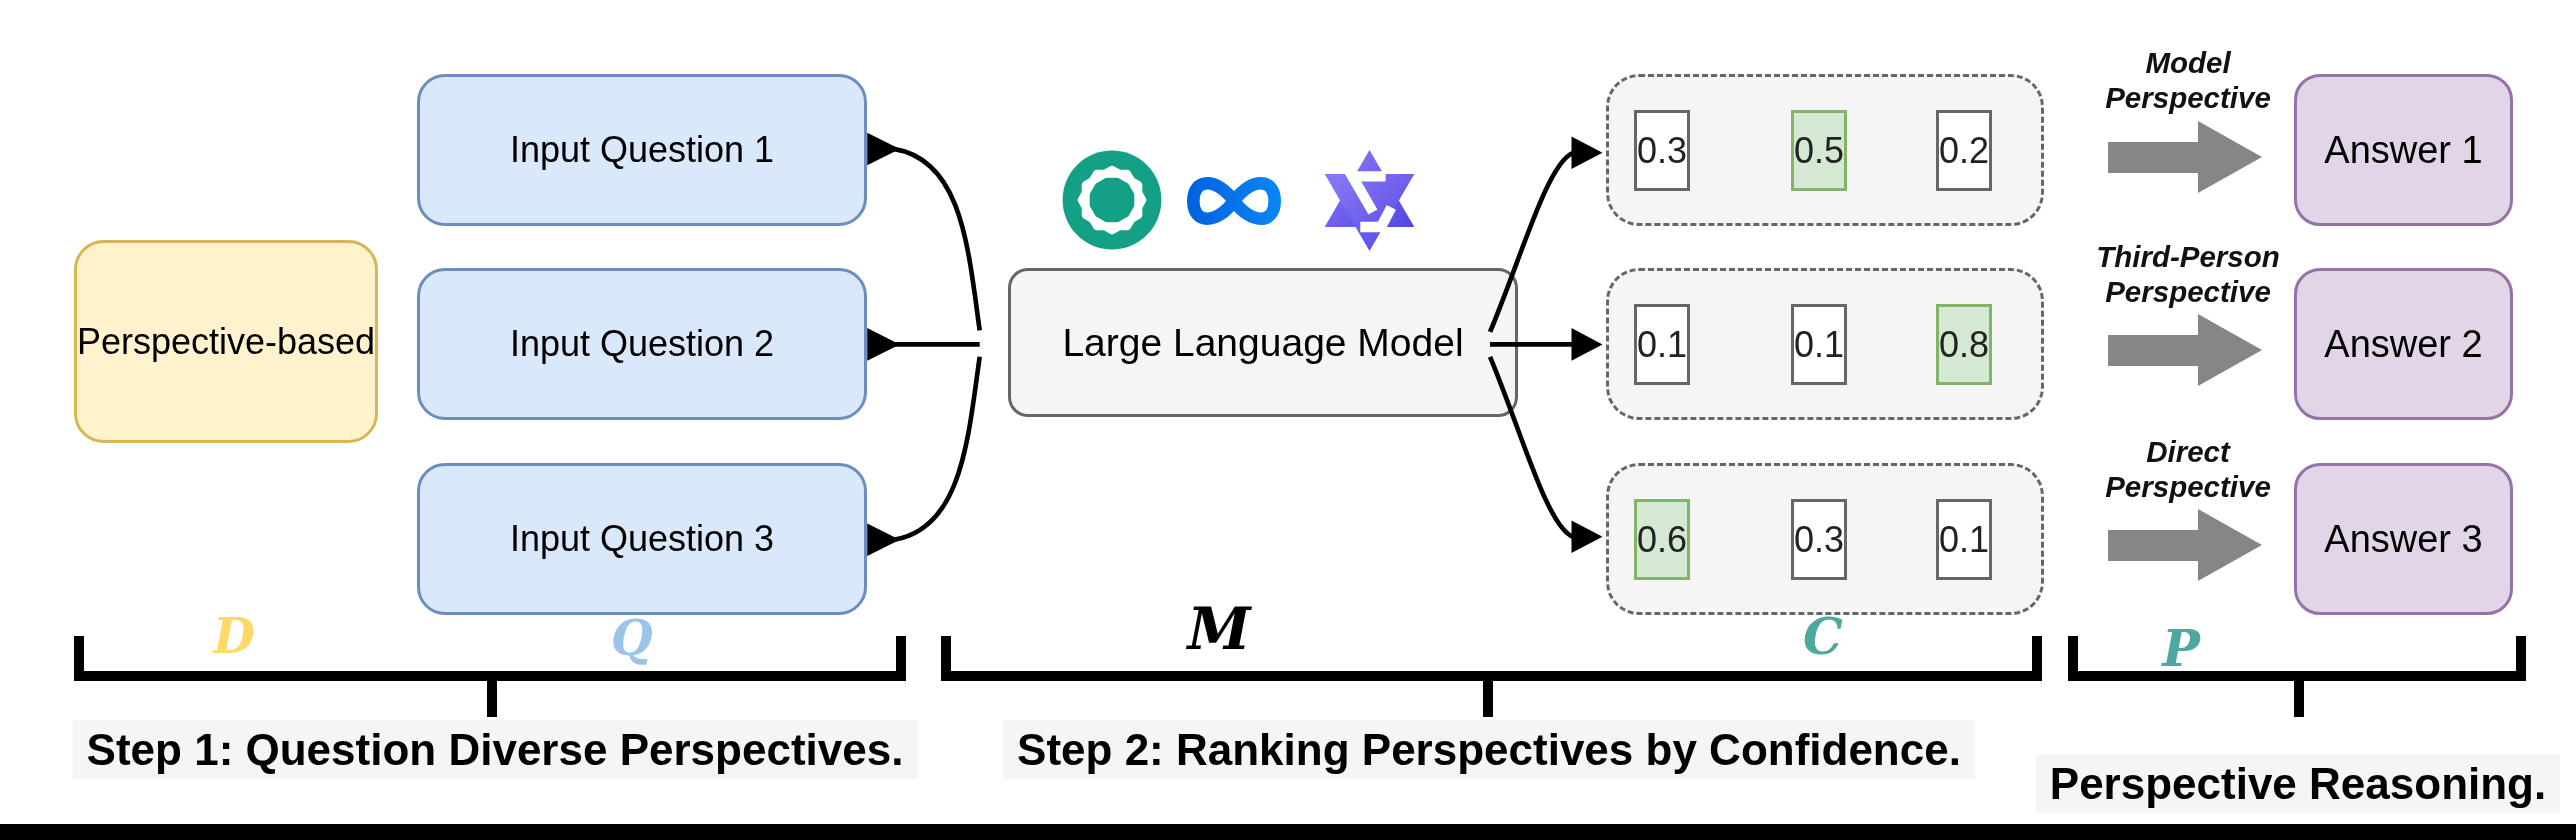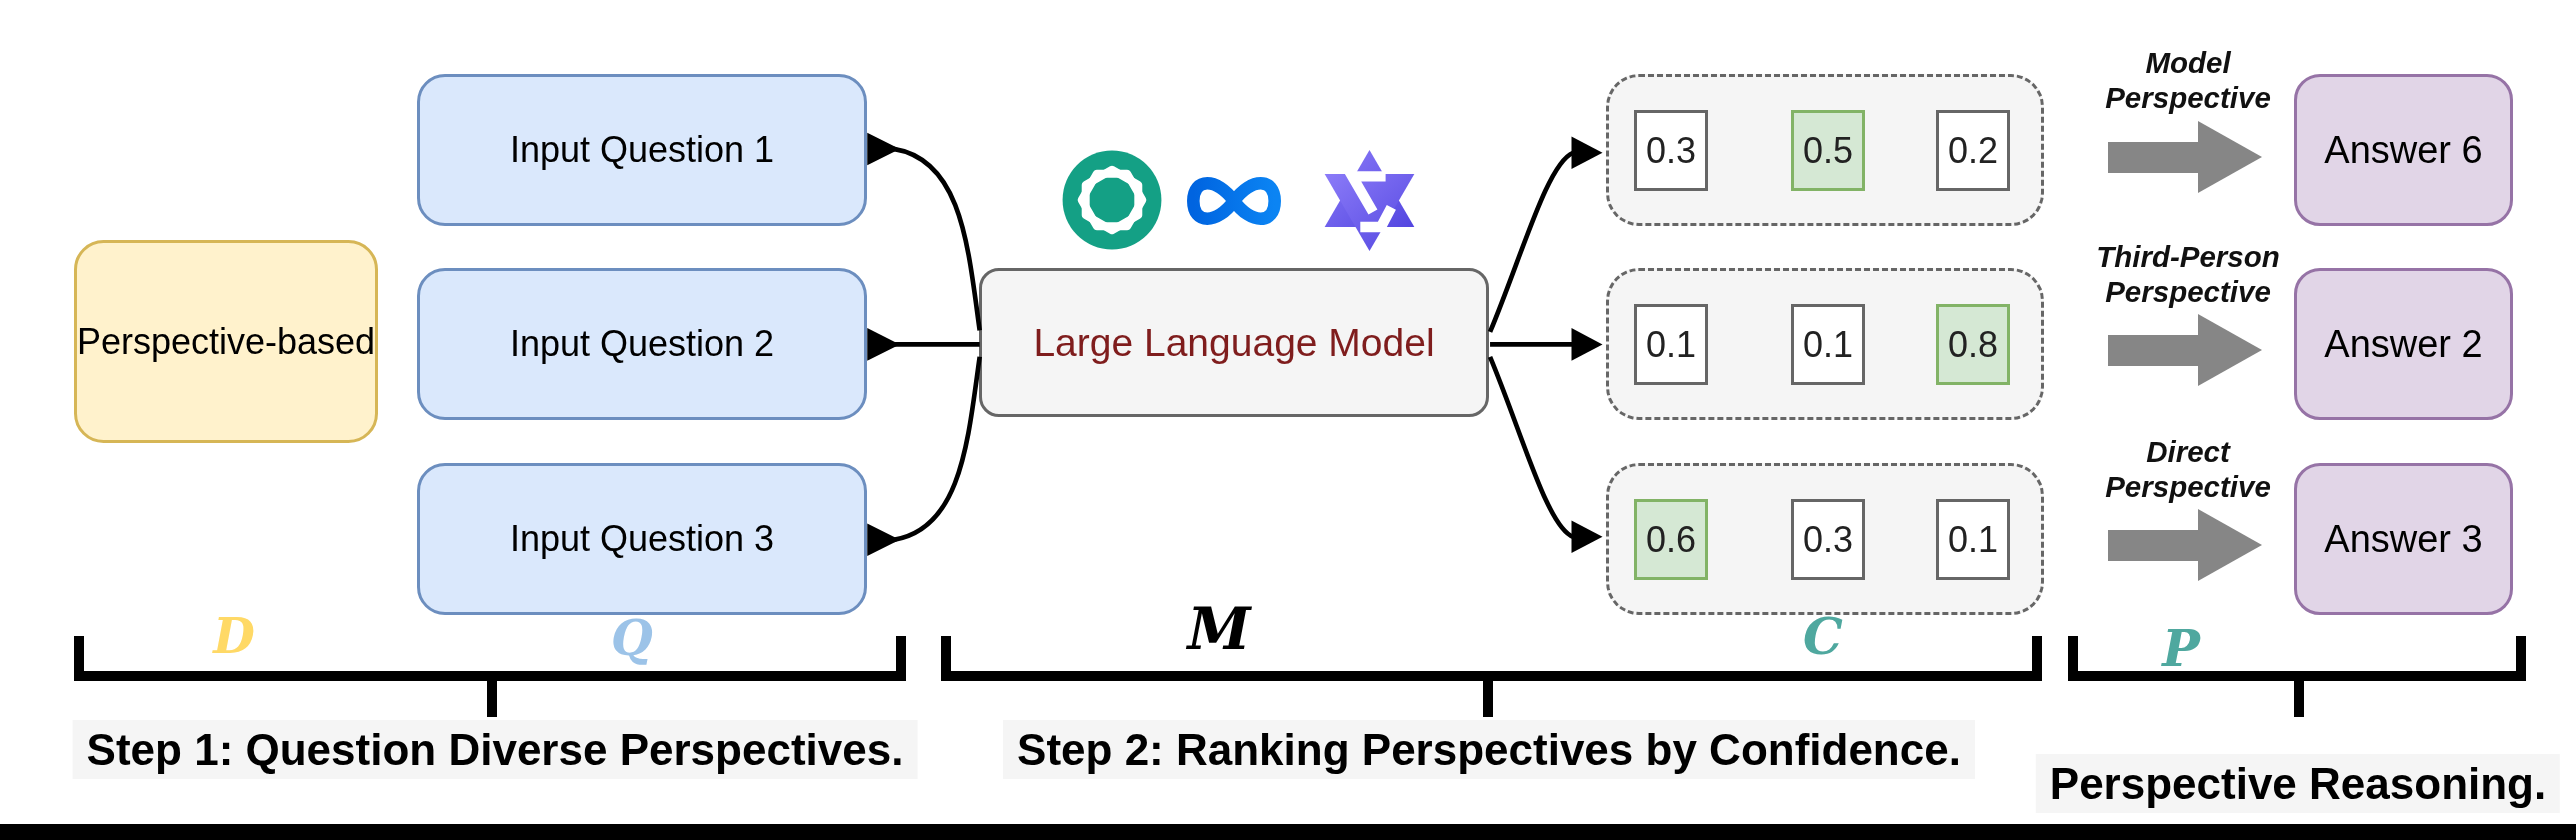--- a/index.html
+++ b/index.html
@@ -7,30 +7,30 @@
           font-family:"Liberation Sans",sans-serif;}
   .box{position:absolute;box-sizing:border-box;display:flex;align-items:center;justify-content:center;
        text-align:right;color:#000;}
   
   .instructions{left:74px;top:240px;width:304px;height:203px;background:#FFF2CC;border:3.1px solid #D6B656;
        border-radius:29.5px;font-size:36px;line-height:1.42;}
   .question{left:417px;width:450px;height:152px;background:#DAE8FC;border:3.1px solid #6C8EBF;
        border-radius:28px;font-size:36px;}
   .q1{top:74px}.q2{top:268px}.q3{top:463px}
   
-  .llm{left:979px;top:268px;width:510px;height:149px;background:#F5F5F5;border:3.9px solid #666666;
-       border-radius:20px;font-size:39px;color:#7f1d1d;}
+  .llm{left:1008px;top:268px;width:510px;height:149px;background:#F5F5F5;border:3.9px solid #666666;
+       border-radius:20px;font-size:39px;color:#000000;}
   .logo{position:absolute;}
   .logo-openai{left:1061px;top:149px;width:102px;height:102px;}
   .logo-meta{left:1176px;top:164px;width:116px;height:74px;}
   .logo-qwen{left:1312px;top:143px;width:115px;height:115px;}
   .group{position:absolute;box-sizing:border-box;left:1606px;width:438px;height:152px;background:#F5F5F5;
        border:3.9px dashed #666666;border-radius:33px;}
   .g1{top:74px}.g2{top:268px}.g3{top:463px}
-  .score{position:absolute;box-sizing:border-box;width:74px;height:81px;top:33px;background:#FFFFFF;
+  .score{position:absolute;box-sizing:border-box;width:56px;height:81px;top:33px;background:#FFFFFF;
        border:3.1px solid #666666;display:flex;align-items:center;justify-content:center;font-size:36px;color:#222;}
   .sc1{left:25px}.sc2{left:182px}.sc3{left:327px}
   .score.sel{background:#D5E8D4;border-color:#82B366;}
   
   .plabel{position:absolute;left:2025px;width:326px;text-align:center;
        font-style:italic;font-weight:bold;font-size:29.5px;line-height:1.2;color:#111;}
   .pl1{top:45px}.pl2{top:239px}.pl3{top:434px}
   .garrow{position:absolute;left:2108px;width:154px;height:73px;}
   .ga1{top:121px}.ga2{top:314px}.ga3{top:509px}
   .garrow .shaft{position:absolute;left:0;top:21px;width:90px;height:31px;background:#868686;}
@@ -143,21 +143,21 @@
     </div>
   <div class="garrow ga2">
       <div class="shaft"></div>
       <div class="head"></div>
     </div>
   <div class="garrow ga3">
       <div class="shaft"></div>
       <div class="head"></div>
     </div>
 
-  <div class="box answer a1">Answer 6</div>
+  <div class="box answer a1">Answer 1</div>
   <div class="box answer a2">Answer 2</div>
   <div class="box answer a3">Answer 3</div>
 
   <svg class="connectors" width="2576" height="840" viewBox="0 0 3321 1083">
     <g fill="none" stroke="#000" stroke-width="6">
       <path d="M 1152 192 C 1240 206 1248 318 1263 426"></path>
       <path d="M 1152 444 L 1263 444"></path>
       <path d="M 1152 696 C 1240 682 1248 566 1263 460"></path>
       <path d="M 1921 428 C 1962 330 1995 210 2028 197"></path>
       <path d="M 1921 444 L 2028 444"></path>

